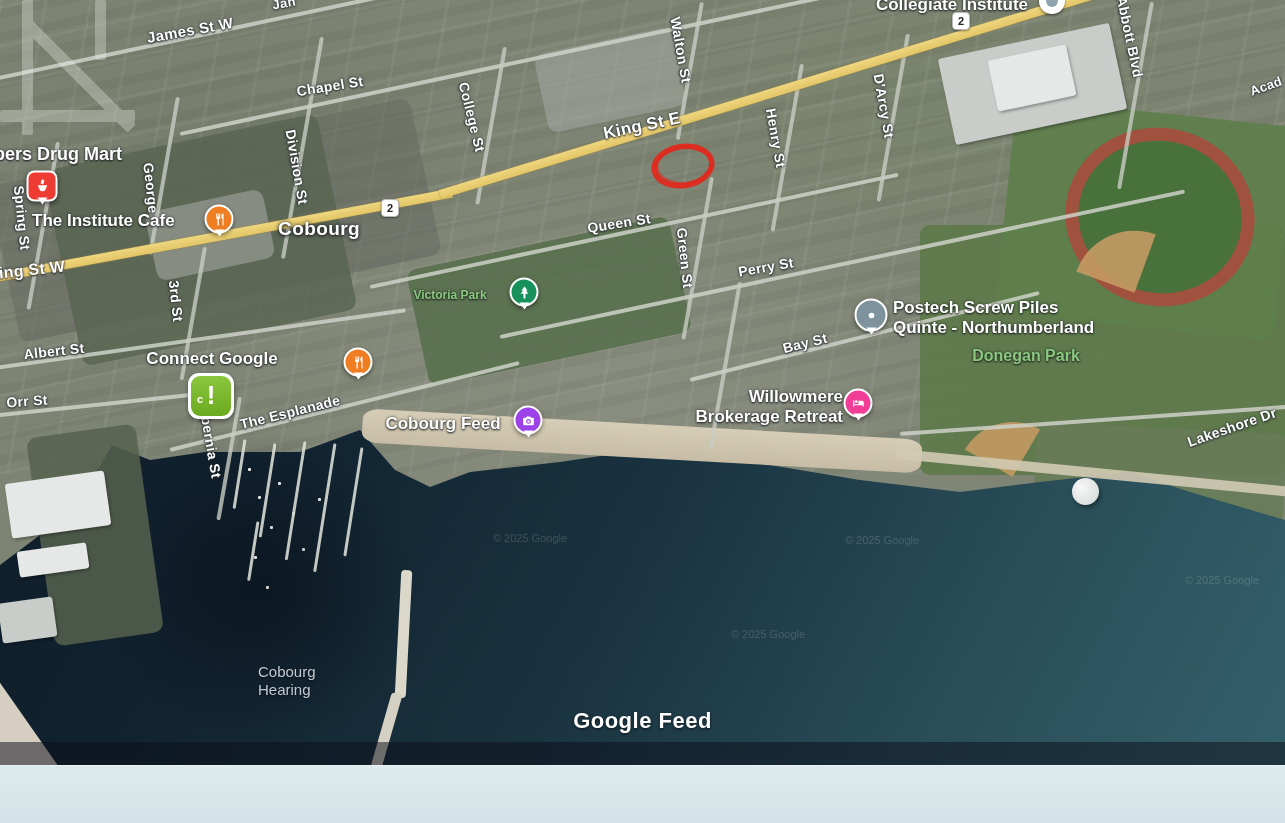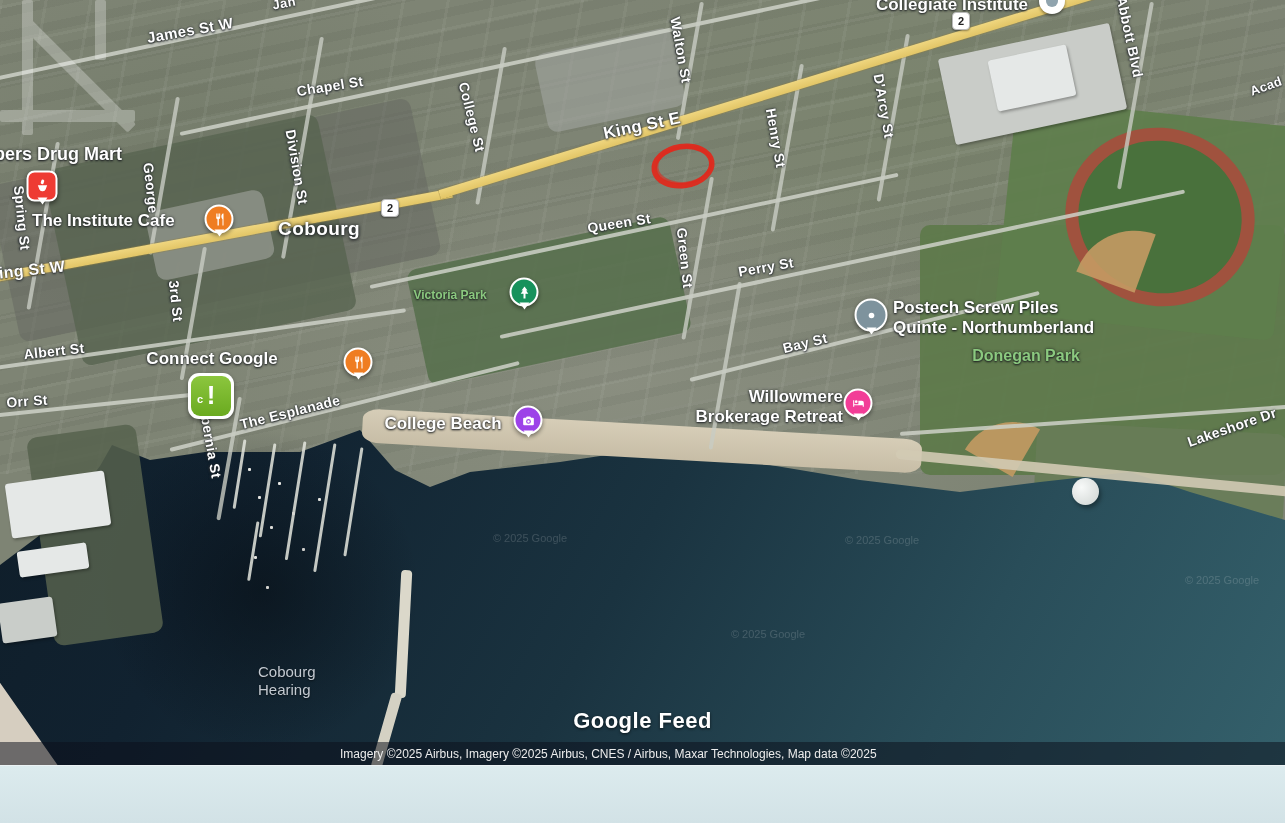--- a/index.html
+++ b/index.html
@@ -252,21 +252,21 @@
           <div>Quinte - Northumberland</div>
         </div>
         <div class="poi-label poi-white" style="left: 843px; top: 407px; font-size: 17px; transform: translate(-100%, -50%); text-align: right;">
           <div>Willowmere</div>
           <div>Brokerage Retreat</div>
         </div>
         <div class="poi-label poi-green" style="left: 1000px; top: 356px; font-size: 16px; transform: translate(-50%, -50%); text-align: center; margin-left: 26px;">
           <div>Donegan Park</div>
         </div>
         <div class="poi-label poi-white" style="left: 443px; top: 424px; font-size: 17px; transform: translate(-50%, -50%); text-align: center;">
-          <div>College Beach</div>
+          <div>Cobourg Feed</div>
         </div>
         <div class="poi-label poi-gray" style="left: 258px; top: 681px; font-size: 15px; transform: translate(0px, -50%); text-align: left;">
           <div>Cobourg</div>
           <div>Hearing</div>
         </div>
       </div>
     <div id="marker-layer">
         <div class="map-pin" style="left: 42px; top: 186px;">
           <div class="pin-square">
             <svg viewBox="0 0 30 30">
@@ -340,21 +340,20 @@
       </div>
 
     <svg class="red-annot" id="red-annot" width="80" height="62" viewBox="0 0 80 62" style="left: 643px; top: 135px;">
       <ellipse cx="40" cy="31" rx="29" ry="19.5" transform="rotate(-9 40 31)" fill="none" stroke="#df2a1e" stroke-width="5.5" opacity="0.95"></ellipse>
       <ellipse cx="41" cy="30" rx="27" ry="18" transform="rotate(-6 41 30)" fill="none" stroke="#df2a1e" stroke-width="2.5" opacity="0.6"></ellipse>
     </svg>
 
     <div class="google-logo">Google Feed</div>
 
     <div class="attr-bar">
-      <span class="attr-text">Imagery ©2025 Airbus, Imagery ©2025 Airbus, CNES / Airbus, Maxar Technologies, Map data ©2025</span>
     </div>
   </div>
 
   <div class="taskbar">
 
     <div id="apps-layer"></div>
 
   </div>
 </div>
 

